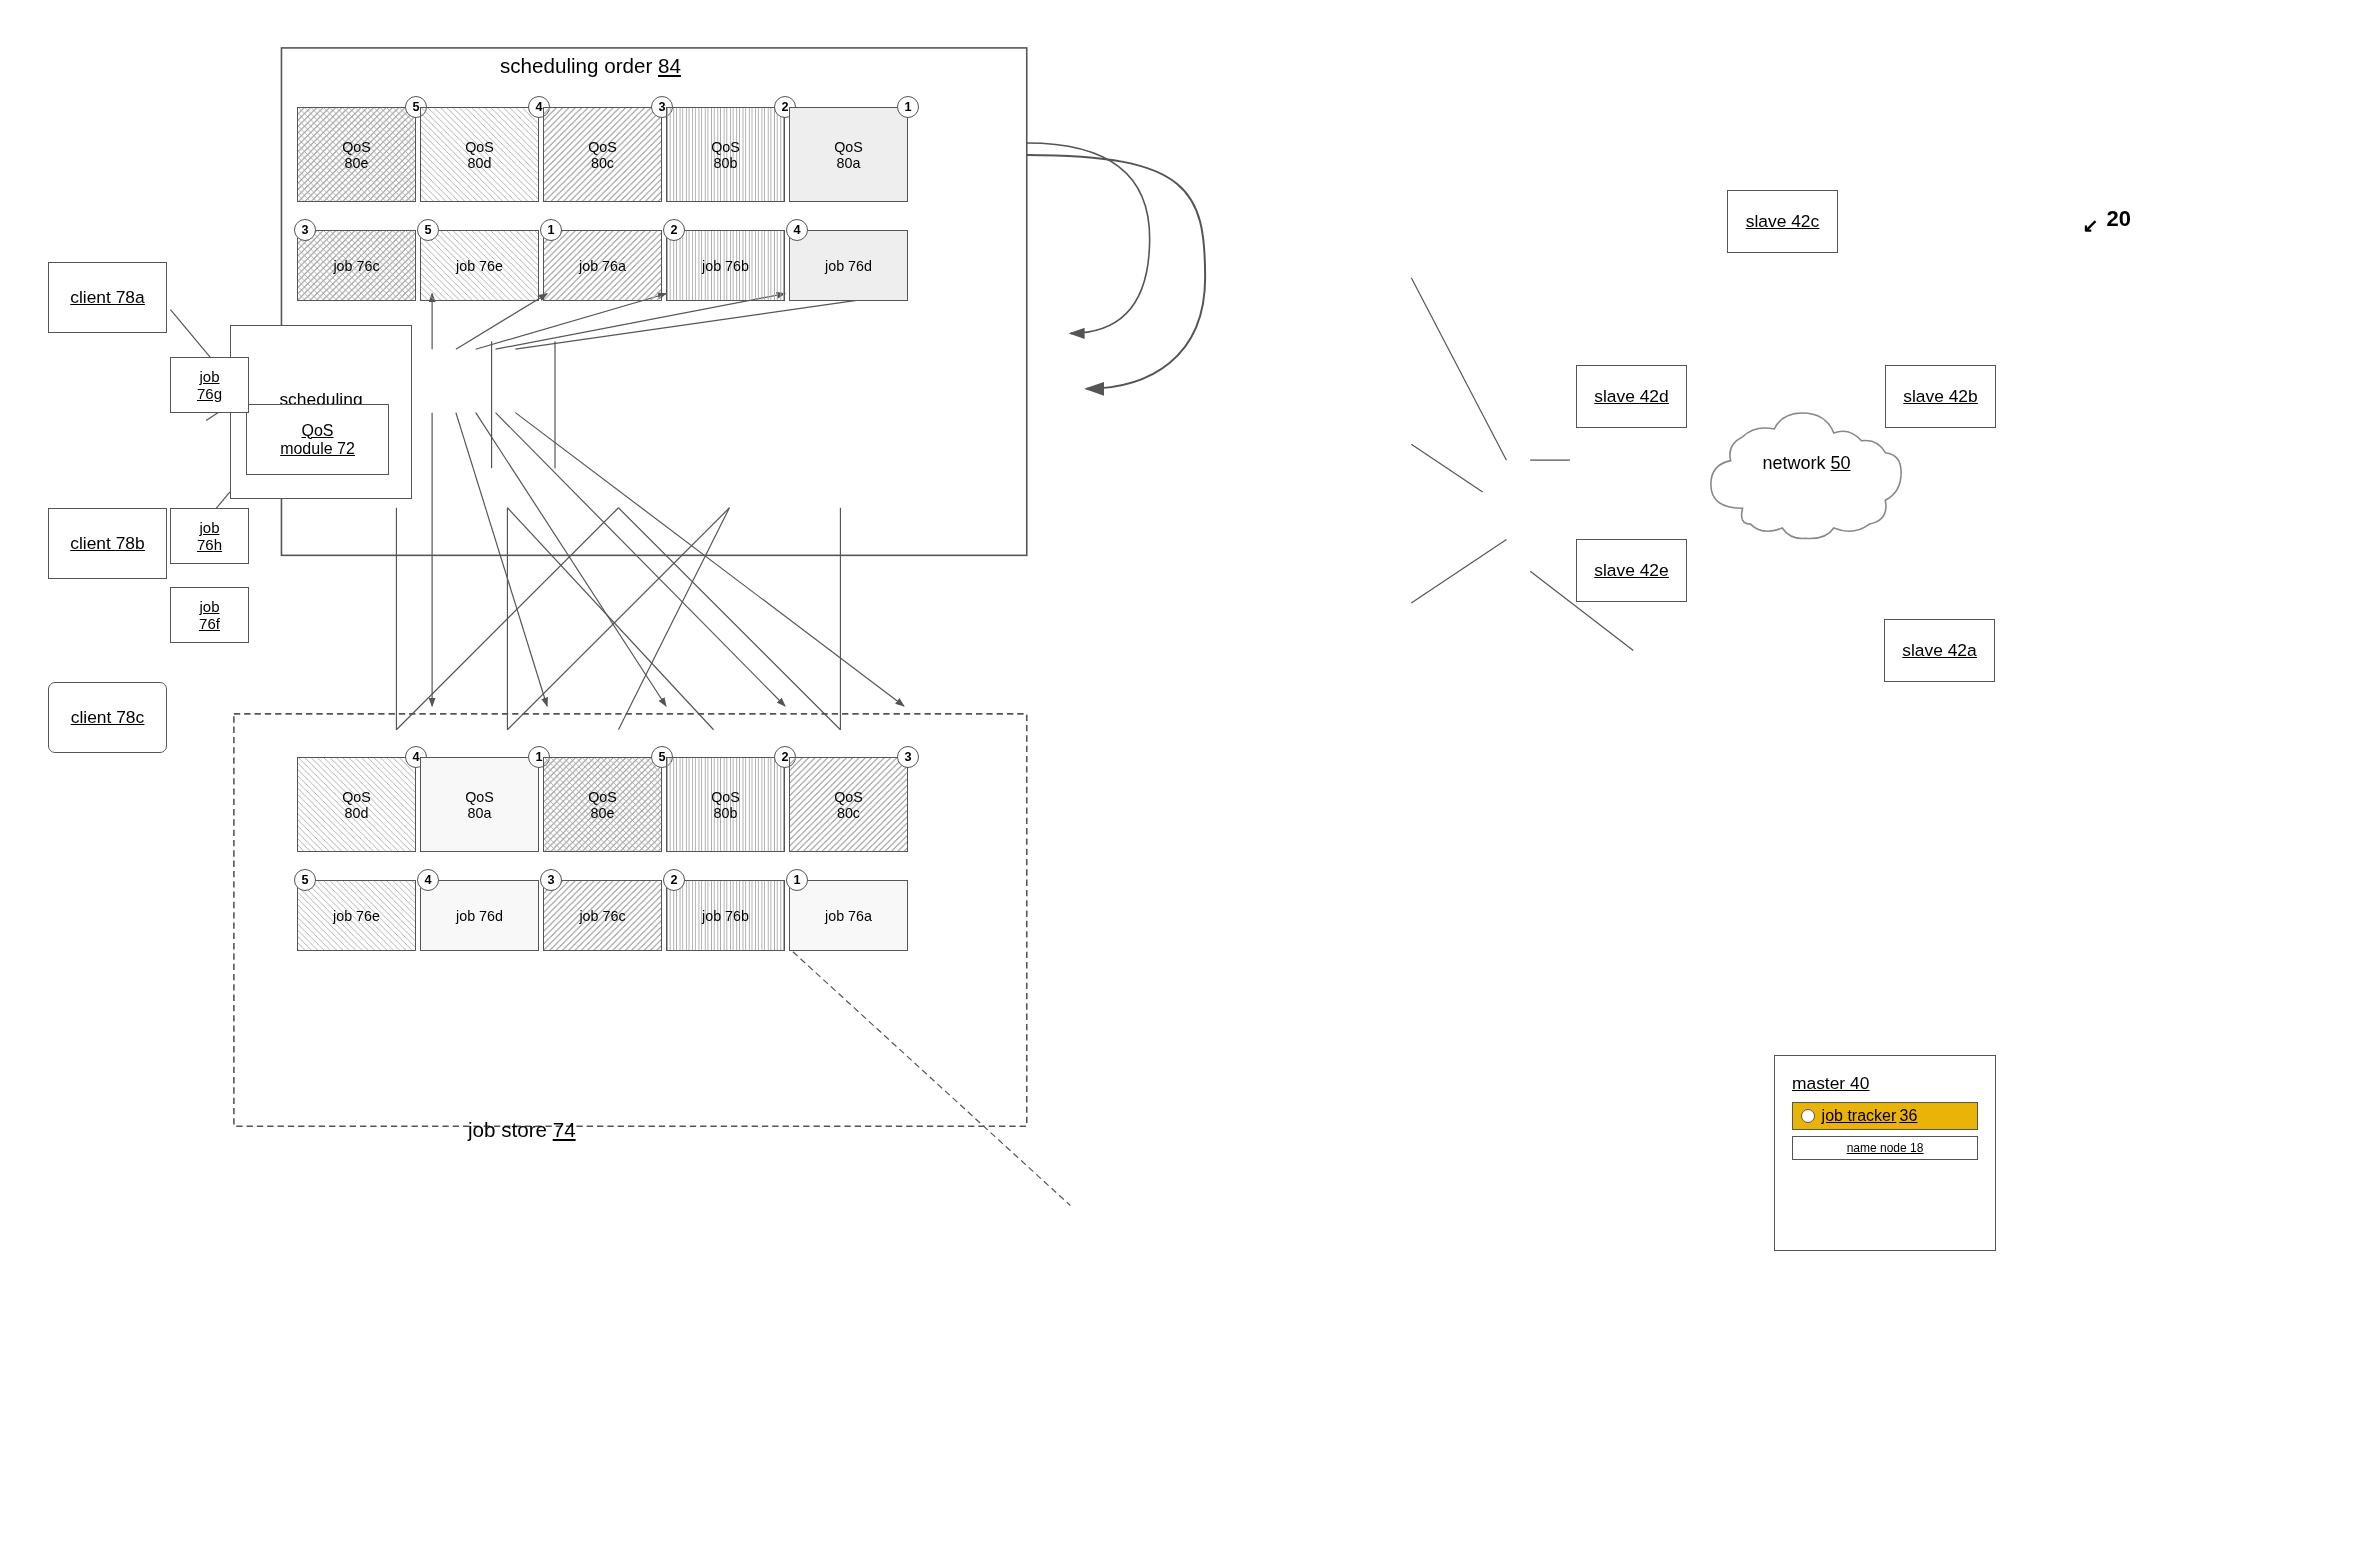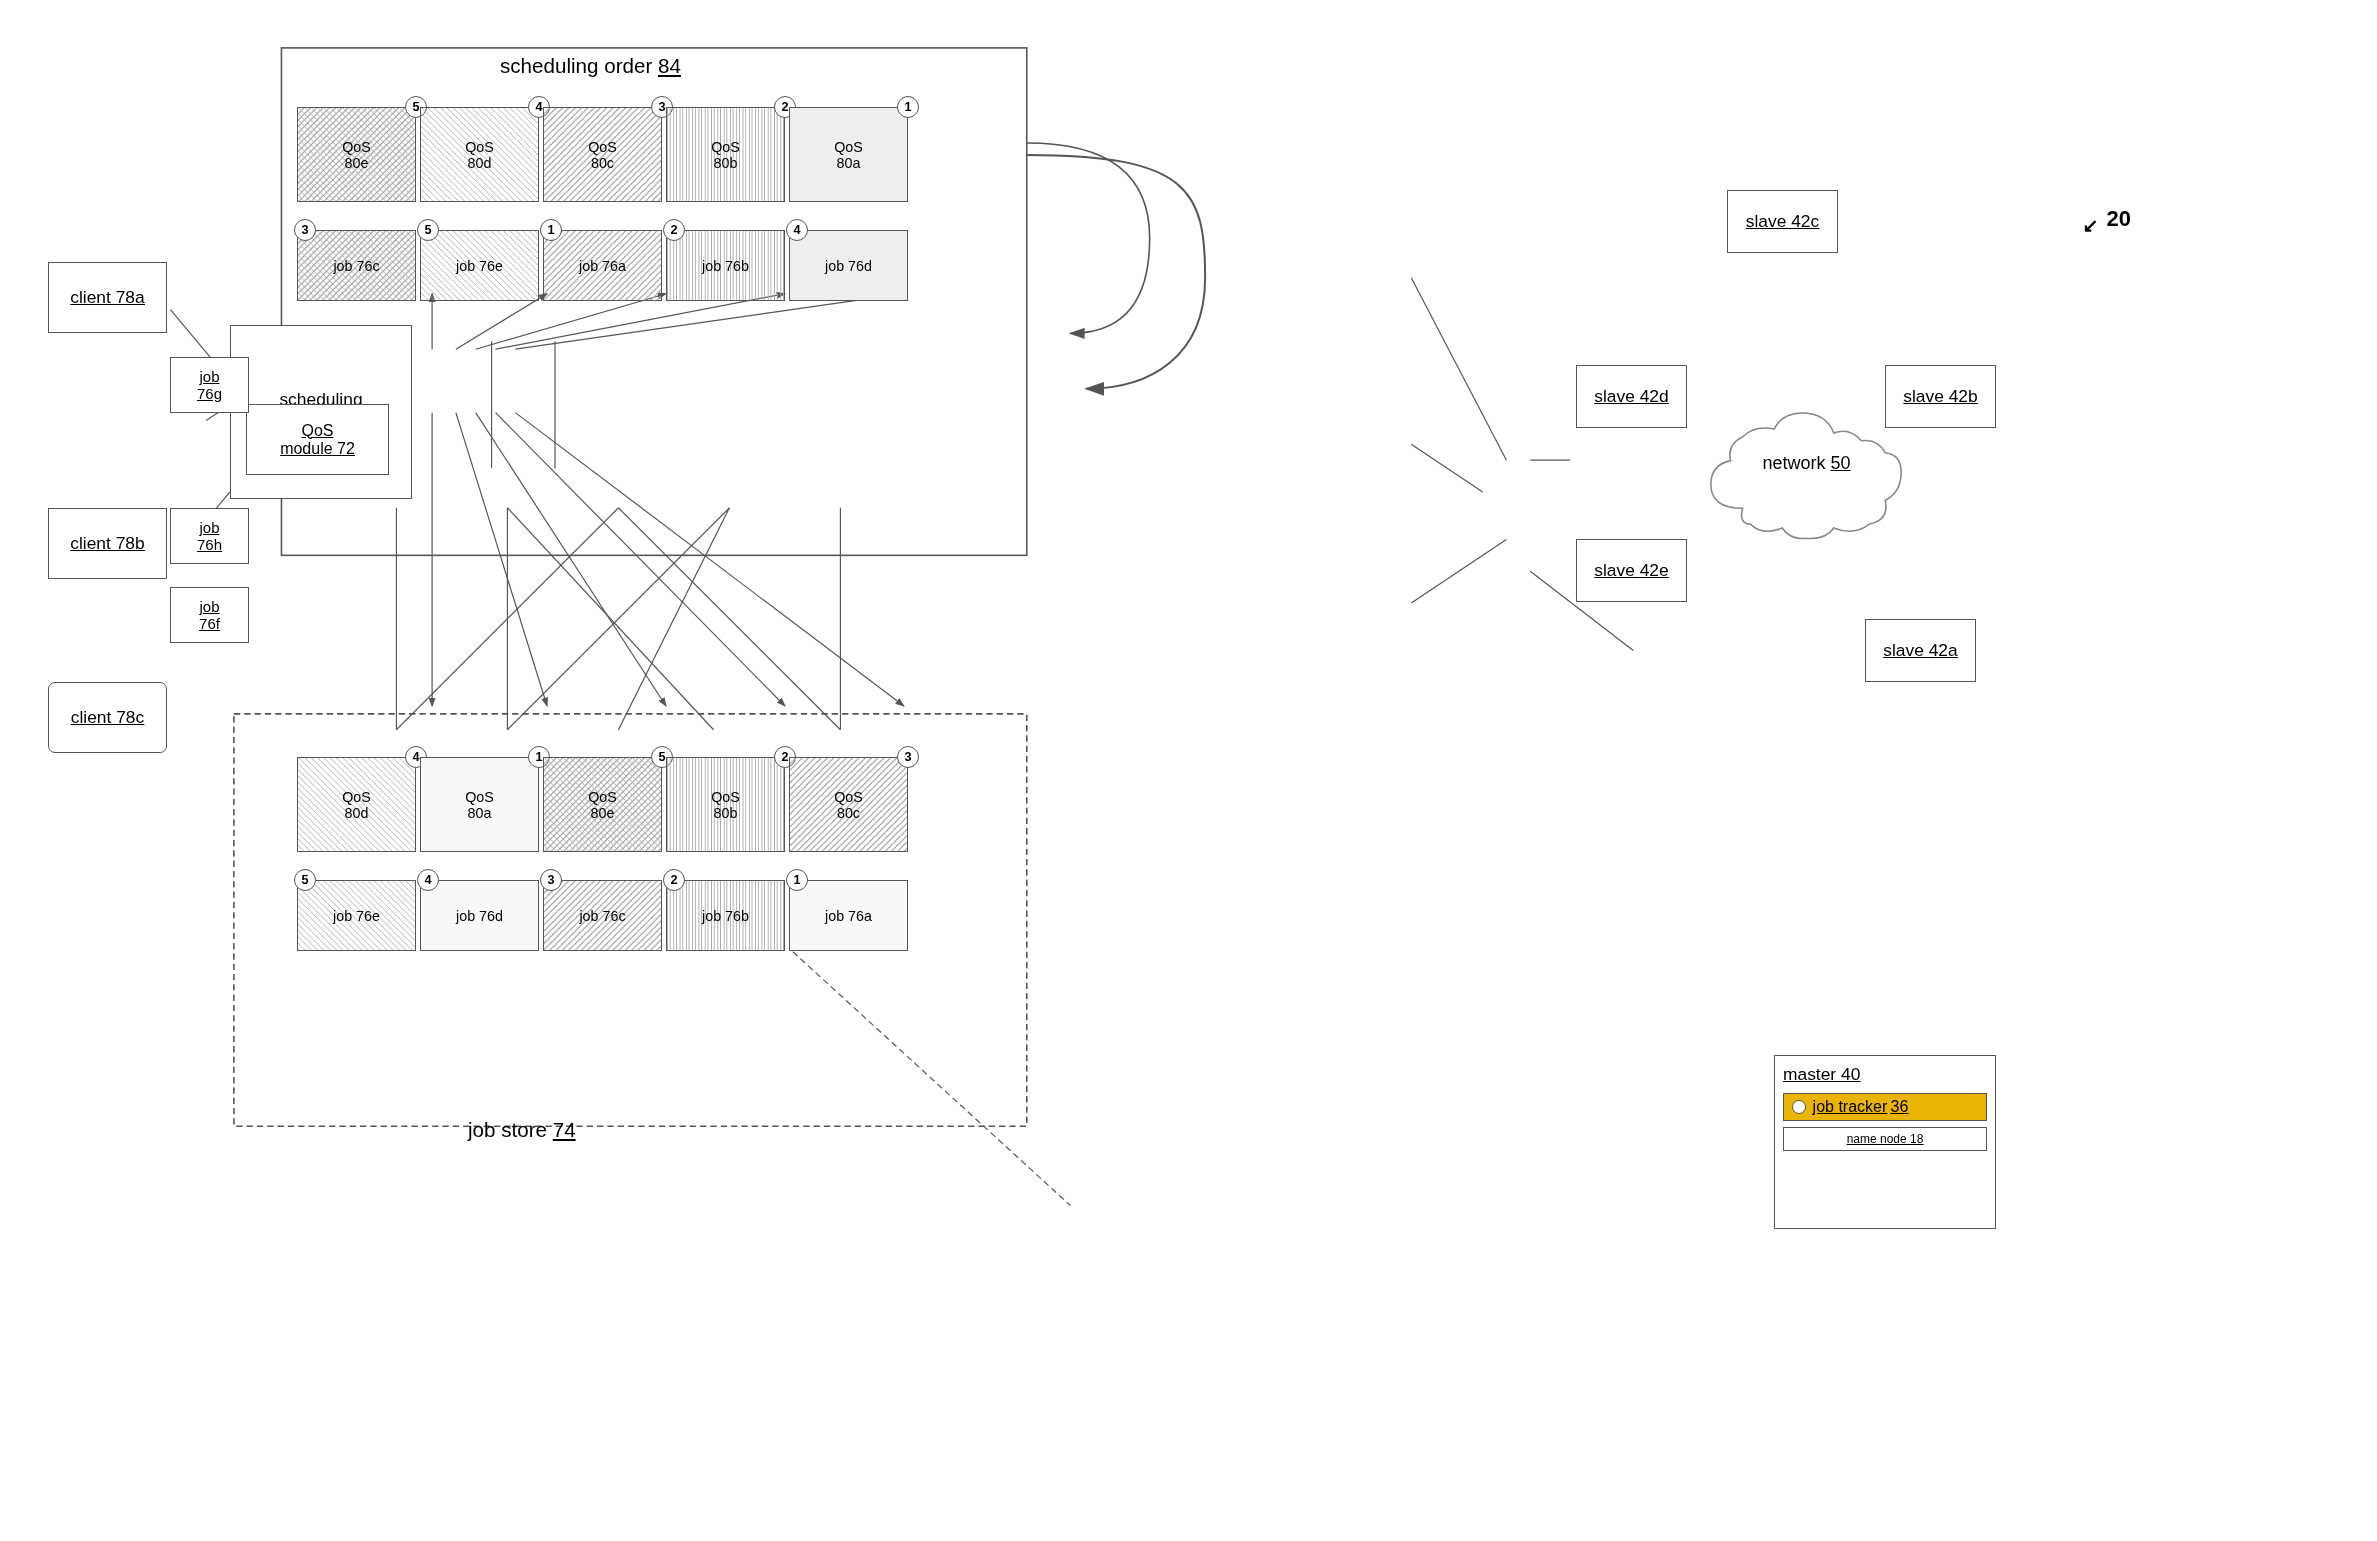--- a/index.html
+++ b/index.html
@@ -322,34 +322,34 @@
   </div>
 
   <div class="box" style="right:381px; top:365px; width:111px; height:63px;">
     <div>slave <span class="ref">42b</span></div>
   </div>
 
   <div class="box" style="right:690px; top:539px; width:111px; height:63px;">
     <div>slave <span class="ref">42e</span></div>
   </div>
 
-  <div class="box" style="right:401px; top:619px; width:111px; height:63px;">
+  <div class="box" style="right:382px; top:619px; width:111px; height:63px;">
     <div>slave <span class="ref">42a</span></div>
   </div>
 
   <div class="cloud" style="right:460px; top:397px; width:222px; height:159px;">
     <svg width="222" height="159" viewBox="0 0 280 200">
       <path d="M 60 140 Q 20 140 20 110 Q 20 85 45 80 Q 40 60 60 50 Q 75 35 100 40 Q 110 20 135 20 Q 165 20 175 45 Q 195 38 210 55 Q 230 52 240 70 Q 260 72 260 95 Q 260 120 240 130 Q 245 155 220 160 Q 200 175 175 165 Q 165 180 140 178 Q 120 180 110 165 Q 85 175 70 160 Q 55 160 60 140 Z" fill="none" stroke="#888" stroke-width="2"></path>
     </svg>
     <div style="position:absolute; top:56px; left:40px; font-size:18px; font-weight:normal; text-align:center; width:143px;">
       network <span class="ref">50</span>
     </div>
   </div>
 
-  <div class="box" style="right:381px; top:1055px; width:222px; height:174px; align-items:flex-start; padding:8px; justify-content:flex-start;">
+  <div class="box" style="right:381px; top:1055px; width:222px; height:196px; align-items:flex-start; padding:17px; justify-content:flex-start;">
     <div style="font-size:17.4px; margin-bottom:8px;">
       master <span class="ref">40</span>
     </div>
 
     <div style="display:flex; align-items:center; border:1.6px solid #555; padding:4px 8px; margin-bottom:6.3px; width:100%; font-size:16px; background:#eab308;">
       <div style="width:14.3px; height:14.3px; border-radius:50%; border:1.6px solid #555; margin-right:6.3px; background:#fff;"></div>
       job tracker <span class="ref" style="margin-left:3.2px;">36</span>
     </div>
 
     <div style="border:1.6px solid #555; padding:4px 8px; width:100%; font-size:12px; background:#fff;">

